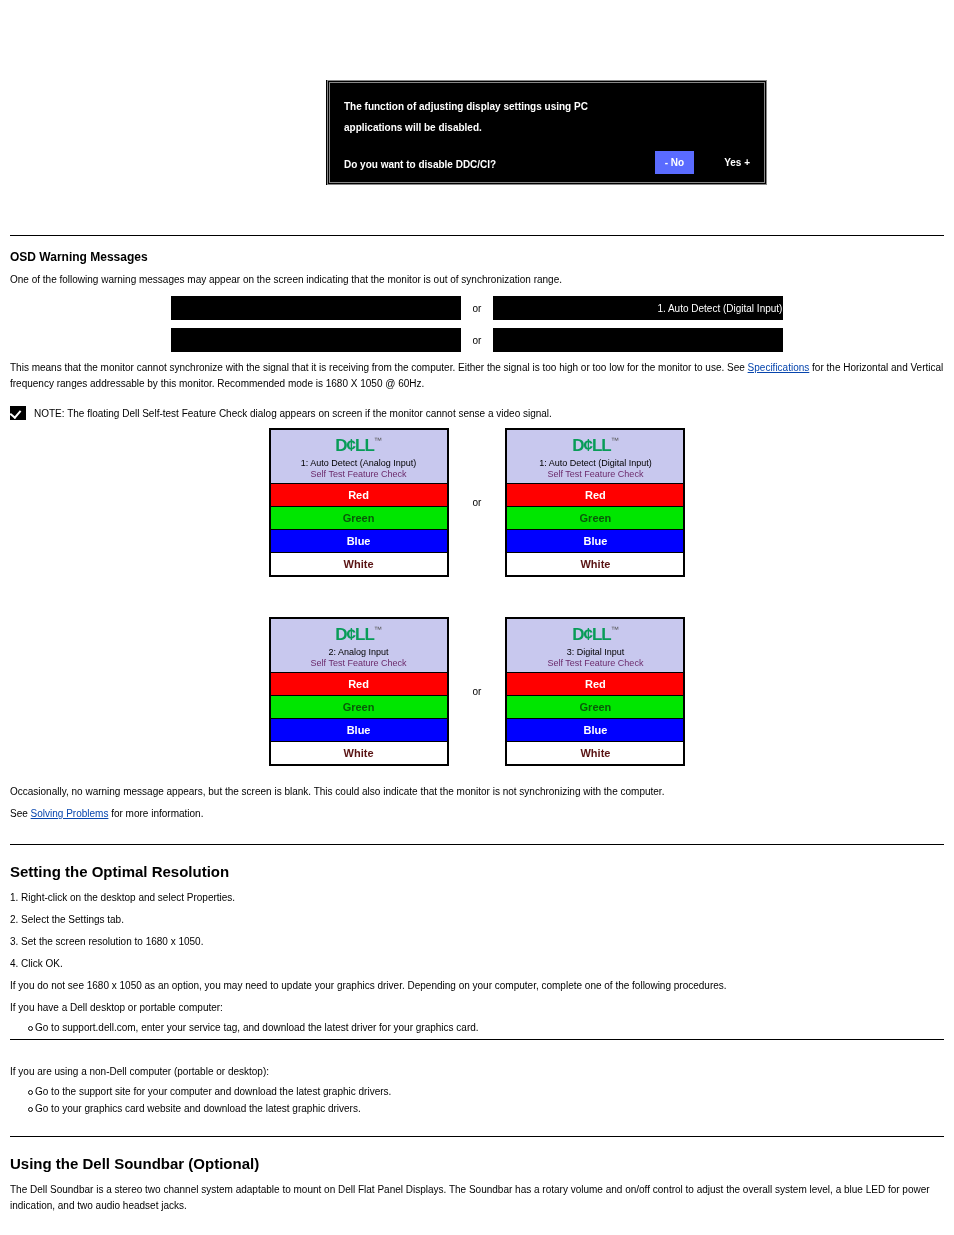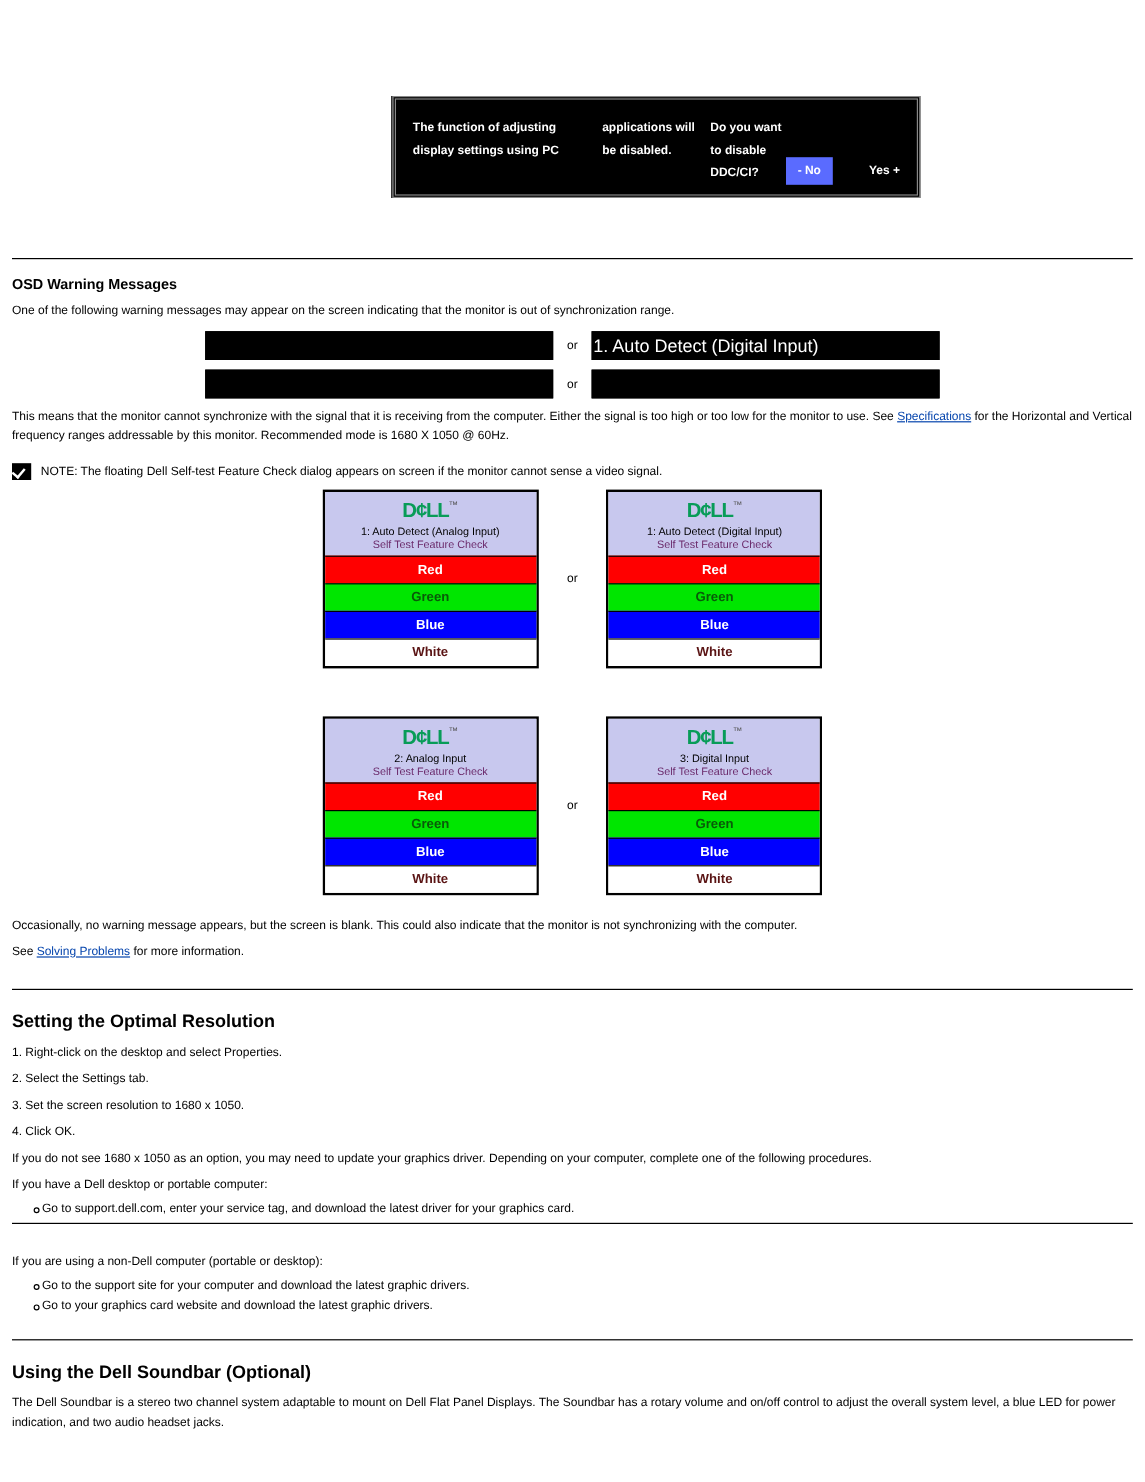--- a/index.html
+++ b/index.html
@@ -4,27 +4,27 @@
 <style>
   *{box-sizing:border-box;margin:0;padding:0}
   body{font-family:Verdana,Arial,sans-serif;font-size:10px;color:#000;background:#fff;padding:10px}
   .page{width:934px;margin:0 auto;padding:0 0 70px}
   .row1{display:flex;justify-content:center;margin:70px 0 50px}
   .leftcol{width:140px;border-right:1px solid #000}
   .dialog{width:440px;background:#000;color:#fff;border:3px double #888;padding:14px 14px 8px 14px;font-weight:bold;font-size:10px;line-height:1.9}
   .dialog .buttons{display:flex;justify-content:flex-end;gap:30px;align-items:center;margin-top:12px}
   .btn-no{background:#5a6bff;color:#fff;padding:2px 10px;font-weight:bold}
   .btn-yes{color:#fff;font-weight:bold}
-  .dialog-inner{display:flex;flex-direction:row;gap:2px}
+  .dialog-inner{display:flex;flex-direction:column;gap:2px}
   .dialog-top{display:flex;align-items:flex-end}
   .dialog-textcol{flex:1}
   .hr1{border-top:1px solid #000;margin:0 0 0 0}
   .black-pair-row{display:flex;justify-content:center;align-items:center;gap:12px;margin:8px 0}
   .blackbox{width:290px;height:24px;background:#000;border:1px solid #000}
-  .blackbox.lab{display:flex;align-items:center;justify-content:flex-start;color:#fff;font-size:15px}
+  .blackbox.lab{display:flex;align-items:center;justify-content:flex-end;color:#fff;font-size:10px}
   .or{font-size:10px}
   .para{font-size:10px;line-height:1.6;margin:6px 0}
   .link{color:#0645ad;text-decoration:underline}
   .note-row{display:flex;align-items:center;gap:8px;margin:14px 0 8px}
   .note-icon{width:16px;height:14px;background:#000;position:relative;display:inline-block}
   .note-icon:after{content:"";position:absolute;left:2px;top:2px;width:5px;height:8px;border:1px solid #fff;border-width:0 2px 2px 0;transform:rotate(40deg)}
   .stfc-grid{display:flex;flex-direction:column;gap:40px;align-items:center}
   .stfc-row{display:flex;align-items:center;gap:24px;justify-content:center}
   .stfc-box{width:180px;border:2px solid #000}
   .stfc-head{background:#c8c8ee;text-align:center;padding:6px 4px 4px}

